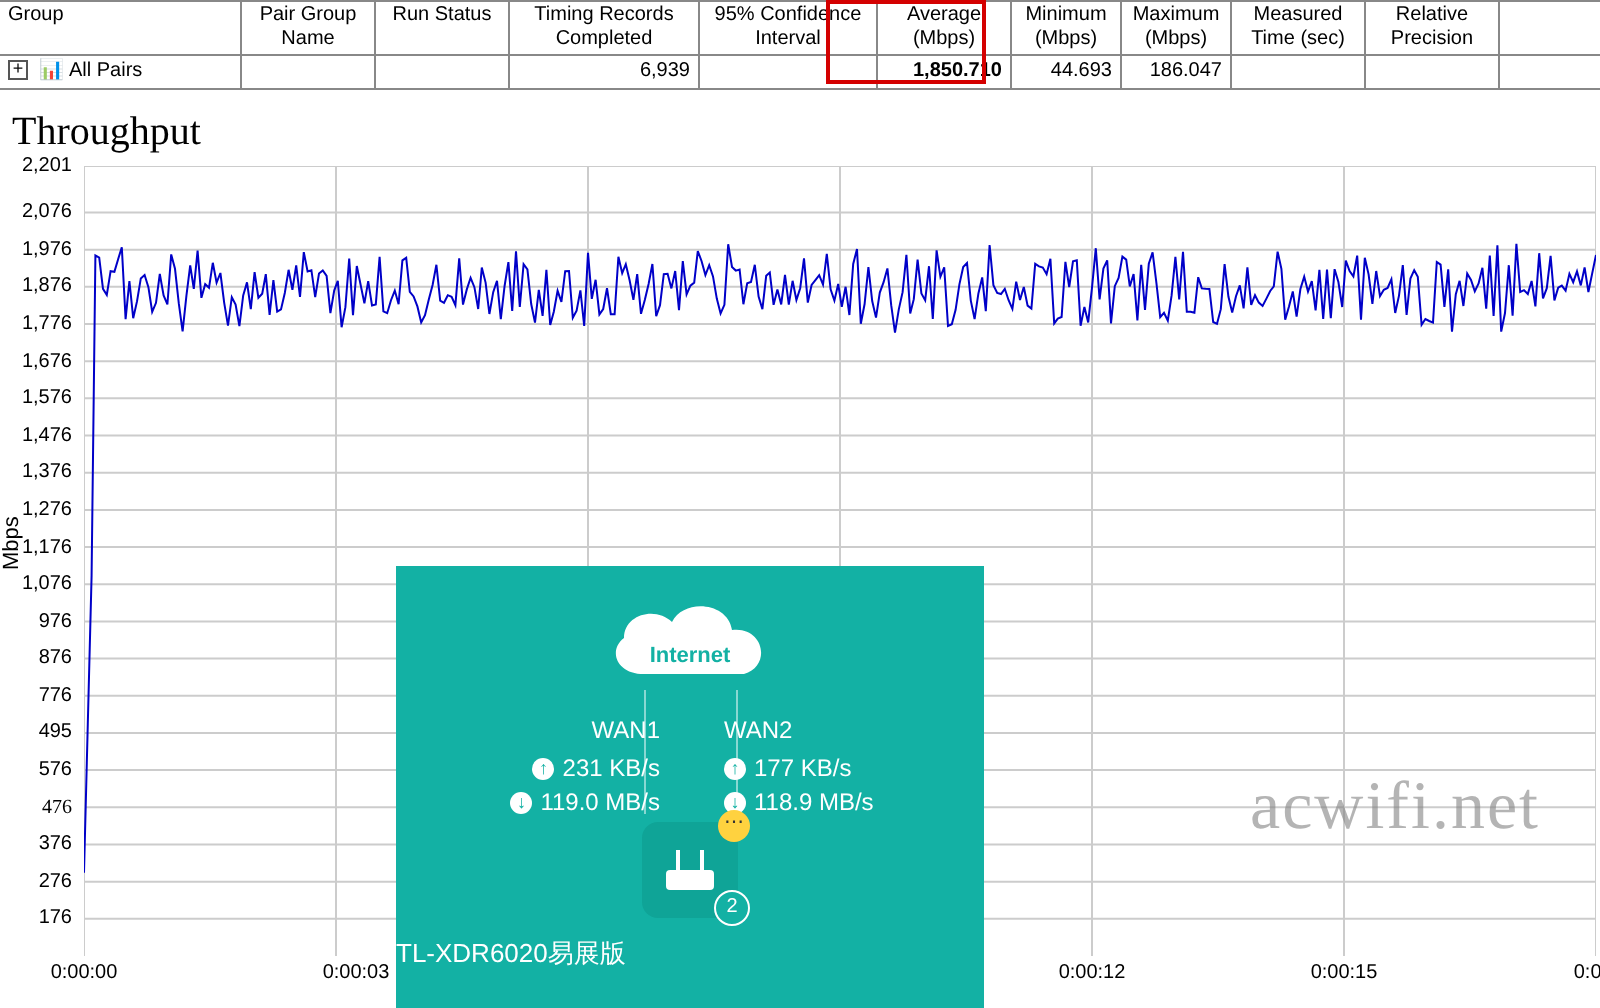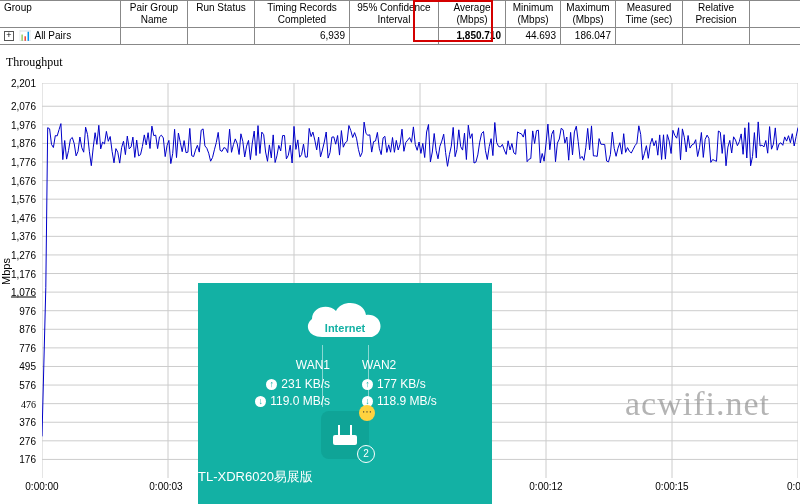--- a/index.html
+++ b/index.html
@@ -9,21 +9,21 @@
 .stats-col{border-right:1px solid #888;padding:1px 4px;text-align:center;line-height:12px;font-size:10px}
 .stats-col:first-child{text-align:left;width:112px}
 .w-pair{width:58px}.w-run{width:58px}.w-tim{width:86px}.w-ci{width:80px}.w-avg{width:58px}.w-min{width:46px}.w-max{width:46px}.w-meas{width:58px}.w-rel{width:58px}
 .stats-row{display:flex;border-bottom:1px solid #888}
 .stats-row .stats-col{height:14px;line-height:14px}
 .avg-box{position:absolute;left:413px;top:0;width:76px;height:38px;border:2px solid #d40000;pointer-events:none}
 .tree-icon{display:inline-block;width:10px;height:10px;margin-right:3px;vertical-align:middle}
 .plus{border:1px solid #555;width:8px;height:8px;line-height:7px;text-align:center;font-size:9px}
 
 .chart-wrap{position:absolute;left:0;top:55px;width:800px;height:449px}
-.title{position:absolute;left:6px;top:0;font-family:Georgia,serif;font-size:12px}
+.title{position:absolute;left:6px;top:0;font-family:Georgia,serif;font-size:20px}
 .y-label{position:absolute;left:0;top:230px;transform:rotate(-90deg);transform-origin:left top;font-size:11px}
 .plot{position:absolute;left:42px;top:28px;width:756px;height:395px;background:#fff}
 .grid line{stroke:#ccc;stroke-width:1}
 .series{stroke:#0000c8;stroke-width:1;fill:none}
 .x-ticks{position:absolute;left:42px;top:426px;width:756px;height:20px}
 .x-tick{position:absolute;font-size:10px;transform:translateX(-50%)}
 .watermark{position:absolute;right:30px;top:330px;font-family:Georgia,serif;font-size:34px;color:rgba(130,130,130,.6);letter-spacing:1px}
 
 .widget{position:absolute;left:198px;top:228px;width:294px;height:230px;background:#13b1a4;color:#fff;font-size:12px}
 .cloud{position:absolute;left:50%;top:14px;transform:translateX(-50%);width:90px;height:48px}
@@ -85,21 +85,21 @@
         <div class="y-tick" style="top: 23.2353px;">2,076</div>
         <div class="y-tick" style="top: 41.8235px;">1,976</div>
         <div class="y-tick" style="top: 60.4118px;">1,876</div>
         <div class="y-tick" style="top: 79px;">1,776</div>
         <div class="y-tick" style="top: 97.5882px;">1,676</div>
         <div class="y-tick" style="top: 116.176px;">1,576</div>
         <div class="y-tick" style="top: 134.765px;">1,476</div>
         <div class="y-tick" style="top: 153.353px;">1,376</div>
         <div class="y-tick" style="top: 171.941px; margin-left: 37px;">1,276</div>
         <div class="y-tick" style="top: 190.529px;">1,176</div>
-        <div class="y-tick" style="top: 209.118px; text-decoration: underline;">1,076</div>
+        <div class="y-tick" style="top: 209.118px;">1,076</div>
         <div class="y-tick" style="top: 227.706px;">976</div>
         <div class="y-tick" style="top: 246.294px;">876</div>
         <div class="y-tick" style="top: 264.882px;">776</div>
         <div class="y-tick" style="top: 283.471px;">495</div>
         <div class="y-tick" style="top: 302.059px;">576</div>
         <div class="y-tick" style="top: 320.647px; font-family: Liberation Serif, serif;">476</div>
         <div class="y-tick" style="top: 339.235px;">376</div>
         <div class="y-tick" style="top: 357.824px;">276</div>
         <div class="y-tick" style="top: 376.412px;">176</div>
       </div>
@@ -131,21 +131,21 @@
           <line y1="0" y2="395" x1="252" x2="252"></line>
           <line y1="0" y2="395" x1="378" x2="378"></line>
           <line y1="0" y2="395" x1="504" x2="504"></line>
           <line y1="0" y2="395" x1="630" x2="630"></line>
           <line y1="0" y2="395" x1="756" x2="756"></line>
         </g>
     <path class="series" d="M0.0 353.4 L1.9 279.0 L3.8 204.7 L5.7 44.7 L7.6 45.8 L9.5 61.4 L11.4 64.5 L13.3 52.6 L15.2 52.9 L17.1 46.5 L18.9 40.6 L20.8 76.6 L22.7 57.5 L24.6 76.1 L26.5 67.7 L28.4 56.2 L30.3 54.5 L32.2 60.6 L34.1 72.9 L36.0 68.4 L37.9 54.0 L39.8 64.7 L41.7 69.2 L43.6 44.2 L45.5 51.4 L47.4 68.7 L49.3 82.7 L51.2 64.9 L53.1 49.7 L54.9 61.4 L56.8 42.3 L58.7 65.9 L60.6 59.1 L62.5 60.9 L64.4 48.4 L66.3 58.3 L68.2 53.5 L70.1 68.4 L72.0 79.8 L73.9 65.6 L75.8 69.3 L77.7 80.1 L79.6 64.7 L81.5 58.2 L83.4 71.6 L85.3 53.1 L87.2 65.9 L89.1 63.9 L90.9 54.1 L92.8 74.4 L94.7 57.1 L96.6 72.8 L98.5 71.7 L100.4 63.5 L102.3 51.9 L104.2 61.9 L106.1 49.7 L108.0 65.5 L109.9 43.1 L111.8 52.7 L113.7 52.1 L115.6 65.6 L117.5 53.8 L119.4 52.2 L121.3 54.9 L123.2 73.6 L125.1 62.3 L126.9 57.4 L128.8 80.6 L130.7 70.6 L132.6 46.3 L134.5 74.6 L136.4 50.0 L138.3 59.4 L140.2 68.7 L142.1 57.6 L144.0 69.7 L145.9 69.2 L147.8 45.4 L149.7 72.7 L151.6 73.6 L153.5 67.1 L155.4 62.3 L157.3 69.1 L159.2 47.2 L161.1 45.9 L162.9 62.9 L164.8 65.2 L166.7 70.2 L168.6 78.2 L170.5 74.6 L172.4 66.8 L174.3 59.5 L176.2 49.4 L178.1 67.3 L180.0 68.4 L181.9 64.6 L183.8 65.4 L185.7 69.6 L187.6 46.2 L189.5 69.3 L191.4 61.7 L193.3 55.9 L195.2 60.6 L197.1 71.5 L198.9 50.8 L200.8 58.3 L202.7 74.0 L204.6 63.1 L206.5 57.4 L208.4 76.6 L210.3 60.0 L212.2 48.1 L214.1 72.5 L216.0 42.6 L217.9 70.5 L219.8 49.1 L221.7 51.7 L223.6 69.0 L225.5 78.3 L227.4 61.9 L229.3 74.9 L231.2 51.9 L233.1 79.5 L234.9 72.9 L236.8 62.4 L238.7 67.9 L240.6 52.6 L242.5 52.5 L244.4 75.9 L246.3 72.3 L248.2 62.2 L250.1 80.0 L252.0 43.4 L253.9 66.4 L255.8 56.9 L257.7 74.2 L259.6 71.5 L261.5 61.1 L263.4 74.1 L265.3 74.1 L267.2 45.4 L269.1 53.6 L270.9 49.1 L272.8 57.1 L274.7 66.9 L276.6 54.1 L278.5 73.9 L280.4 67.0 L282.3 59.0 L284.2 49.0 L286.1 75.1 L288.0 69.6 L289.9 54.1 L291.8 53.9 L293.7 61.2 L295.6 52.5 L297.5 72.1 L299.4 47.6 L301.3 64.2 L303.2 59.8 L305.1 58.3 L306.9 42.5 L308.8 47.6 L310.7 54.5 L312.6 49.6 L314.5 55.2 L316.4 66.3 L318.3 73.7 L320.2 69.4 L322.1 39.1 L324.0 50.5 L325.9 52.3 L327.8 51.8 L329.7 69.1 L331.6 58.6 L333.5 58.0 L335.4 49.4 L337.3 65.3 L339.2 71.6 L341.1 54.9 L342.9 53.3 L344.8 69.4 L346.7 61.8 L348.6 69.2 L350.5 54.5 L352.4 69.3 L354.3 57.4 L356.2 67.0 L358.1 61.1 L360.0 46.2 L361.9 68.3 L363.8 59.5 L365.7 57.1 L367.6 54.6 L369.5 59.3 L371.4 43.9 L373.3 61.7 L375.2 67.3 L377.1 59.0 L378.9 70.4 L380.8 60.4 L382.7 74.5 L384.6 49.0 L386.5 41.5 L388.4 78.9 L390.3 69.0 L392.2 50.5 L394.1 67.5 L396.0 75.8 L397.9 63.3 L399.8 58.1 L401.7 51.2 L403.6 69.6 L405.5 83.3 L407.4 71.7 L409.3 63.1 L411.2 44.4 L413.1 73.7 L414.9 66.6 L416.8 46.8 L418.7 63.7 L420.6 67.1 L422.5 50.1 L424.4 76.5 L426.3 42.2 L428.2 55.4 L430.1 50.7 L432.0 80.0 L433.9 79.1 L435.8 71.9 L437.7 59.2 L439.6 50.5 L441.5 48.5 L443.4 67.3 L445.3 76.5 L447.2 63.7 L449.1 55.7 L450.9 72.6 L452.8 39.5 L454.7 59.6 L456.6 63.5 L458.5 64.0 L460.4 61.4 L462.3 67.1 L464.2 71.4 L466.1 57.8 L468.0 67.0 L469.9 60.5 L471.8 69.8 L473.7 71.3 L475.6 48.9 L477.5 50.2 L479.4 50.8 L481.3 54.1 L483.2 46.4 L485.1 78.7 L486.9 76.3 L488.8 75.5 L490.7 47.9 L492.6 60.5 L494.5 47.7 L496.4 47.2 L498.3 79.9 L500.2 70.5 L502.1 78.2 L504.0 60.8 L505.9 41.1 L507.8 66.7 L509.7 51.3 L511.6 47.2 L513.5 78.7 L515.4 60.1 L517.3 56.0 L519.2 45.3 L521.1 46.8 L522.9 60.2 L524.8 54.0 L526.7 77.2 L528.6 49.4 L530.5 71.9 L532.4 48.9 L534.3 43.2 L536.2 58.4 L538.1 75.6 L540.0 73.4 L541.9 77.3 L543.8 64.7 L545.7 45.4 L547.6 66.7 L549.5 42.9 L551.4 72.9 L553.3 72.9 L555.2 73.4 L557.1 55.6 L558.9 61.2 L560.8 61.4 L562.7 61.5 L564.6 78.0 L566.5 78.9 L568.4 71.6 L570.3 49.1 L572.2 65.3 L574.1 73.3 L576.0 65.1 L577.9 59.7 L579.8 71.2 L581.7 50.7 L583.6 69.4 L585.5 64.6 L587.4 68.3 L589.3 70.0 L591.2 66.3 L593.1 62.5 L594.9 60.2 L596.8 42.8 L598.7 51.4 L600.6 76.8 L602.5 70.3 L604.4 62.7 L606.3 75.3 L608.2 61.5 L610.1 55.3 L612.0 62.8 L613.9 57.6 L615.8 72.2 L617.7 51.9 L619.6 76.5 L621.5 51.8 L623.4 76.1 L625.3 51.6 L627.2 58.0 L629.1 70.5 L630.9 47.3 L632.8 52.5 L634.7 55.2 L636.6 44.8 L638.5 76.8 L640.4 45.9 L642.3 54.2 L644.2 68.9 L646.1 52.5 L648.0 65.1 L649.9 61.9 L651.8 61.0 L653.7 56.7 L655.6 73.5 L657.5 64.8 L659.4 49.5 L661.3 74.4 L663.2 56.3 L665.1 52.1 L666.9 55.4 L668.8 79.4 L670.7 76.5 L672.6 77.5 L674.5 78.3 L676.4 48.0 L678.3 49.3 L680.2 70.4 L682.1 51.7 L684.0 82.8 L685.9 64.1 L687.8 57.4 L689.7 70.0 L691.6 53.8 L693.5 57.0 L695.4 62.7 L697.3 58.7 L699.2 50.9 L701.1 71.3 L702.9 44.8 L704.8 75.0 L706.7 39.6 L708.6 82.8 L710.5 73.5 L712.4 49.6 L714.3 74.9 L716.2 38.9 L718.1 63.0 L720.0 62.1 L721.9 64.0 L723.8 57.5 L725.7 70.2 L727.6 43.6 L729.5 66.2 L731.4 61.1 L733.3 44.9 L735.2 67.2 L737.1 60.8 L738.9 59.8 L740.8 62.3 L742.7 53.9 L744.6 58.1 L746.5 52.7 L748.4 59.7 L750.3 50.7 L752.2 63.0 L754.1 53.7 L756.0 44.5"></path>
   </svg>
   <div class="x-ticks">
         <div class="x-tick" style="left: 0px;">0:00:00</div>
-        <div class="x-tick" style="left: 124px;">0:00:03</div>
+        <div class="x-tick" style="left: 136px;">0:00:03</div>
         <div class="x-tick" style="left: 252px;">0:00:06</div>
         <div class="x-tick" style="left: 378px;">0:00:09</div>
         <div class="x-tick" style="left: 504px;">0:00:12</div>
         <div class="x-tick" style="left: 630px;">0:00:15</div>
         <div class="x-tick" style="left: 756px;">0:00:</div>
       </div>
   <div class="watermark">acwifi.net</div>
 
   <div class="widget">
     <svg class="cloud" viewBox="0 0 90 48">

